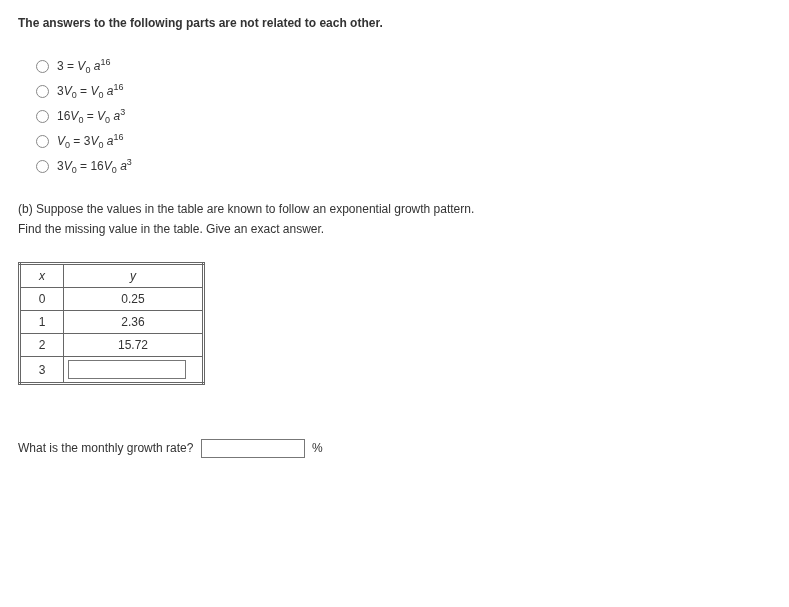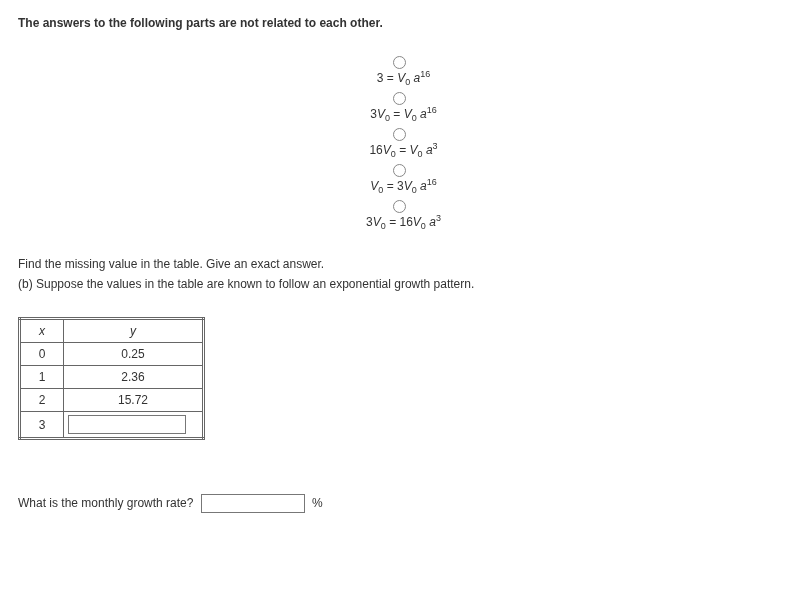--- a/index.html
+++ b/index.html
@@ -14,21 +14,20 @@
     }
     .bold { font-weight: bold; }
     .section { margin-bottom: 24px; }
     .part-header { margin-bottom: 6px; }
     .options { margin-left: 18px; }
     .option-row {
       display: flex;
       align-items: center;
       margin: 5px 0;
       min-height: 20px;
-      flex-direction: column;
     }
     .radio {
       width: 13px;
       height: 13px;
       border: 1px solid #888;
       border-radius: 50%;
       margin-right: 8px;
       flex-shrink: 0;
       background: #fff;
     }
@@ -109,22 +108,22 @@
       <div class="radio"></div>
       <span class="math">3<span class="italic">V</span><sub>0</sub> = 16<span class="italic">V</span><sub>0</sub> <span class="italic">a</span><sup>3</sup></span>
     </div>
 
 
   </div>
 </div>
 
 <div class="section">
   <div class="part-b-intro">
+    <p>(b) Suppose the values in the table are known to follow an exponential growth pattern.</p>
     <p>Find the missing value in the table. Give an exact answer.</p>
-    <p>(b) Suppose the values in the table are known to follow an exponential growth pattern.</p>
   </div>
   <br>
   <table class="data-table">
     <tbody>
         <tr>
       <th class="xcol">x</th>
       <th class="ycol">y</th>
     </tr>
     <tr>
       <td class="xcol">0</td>

